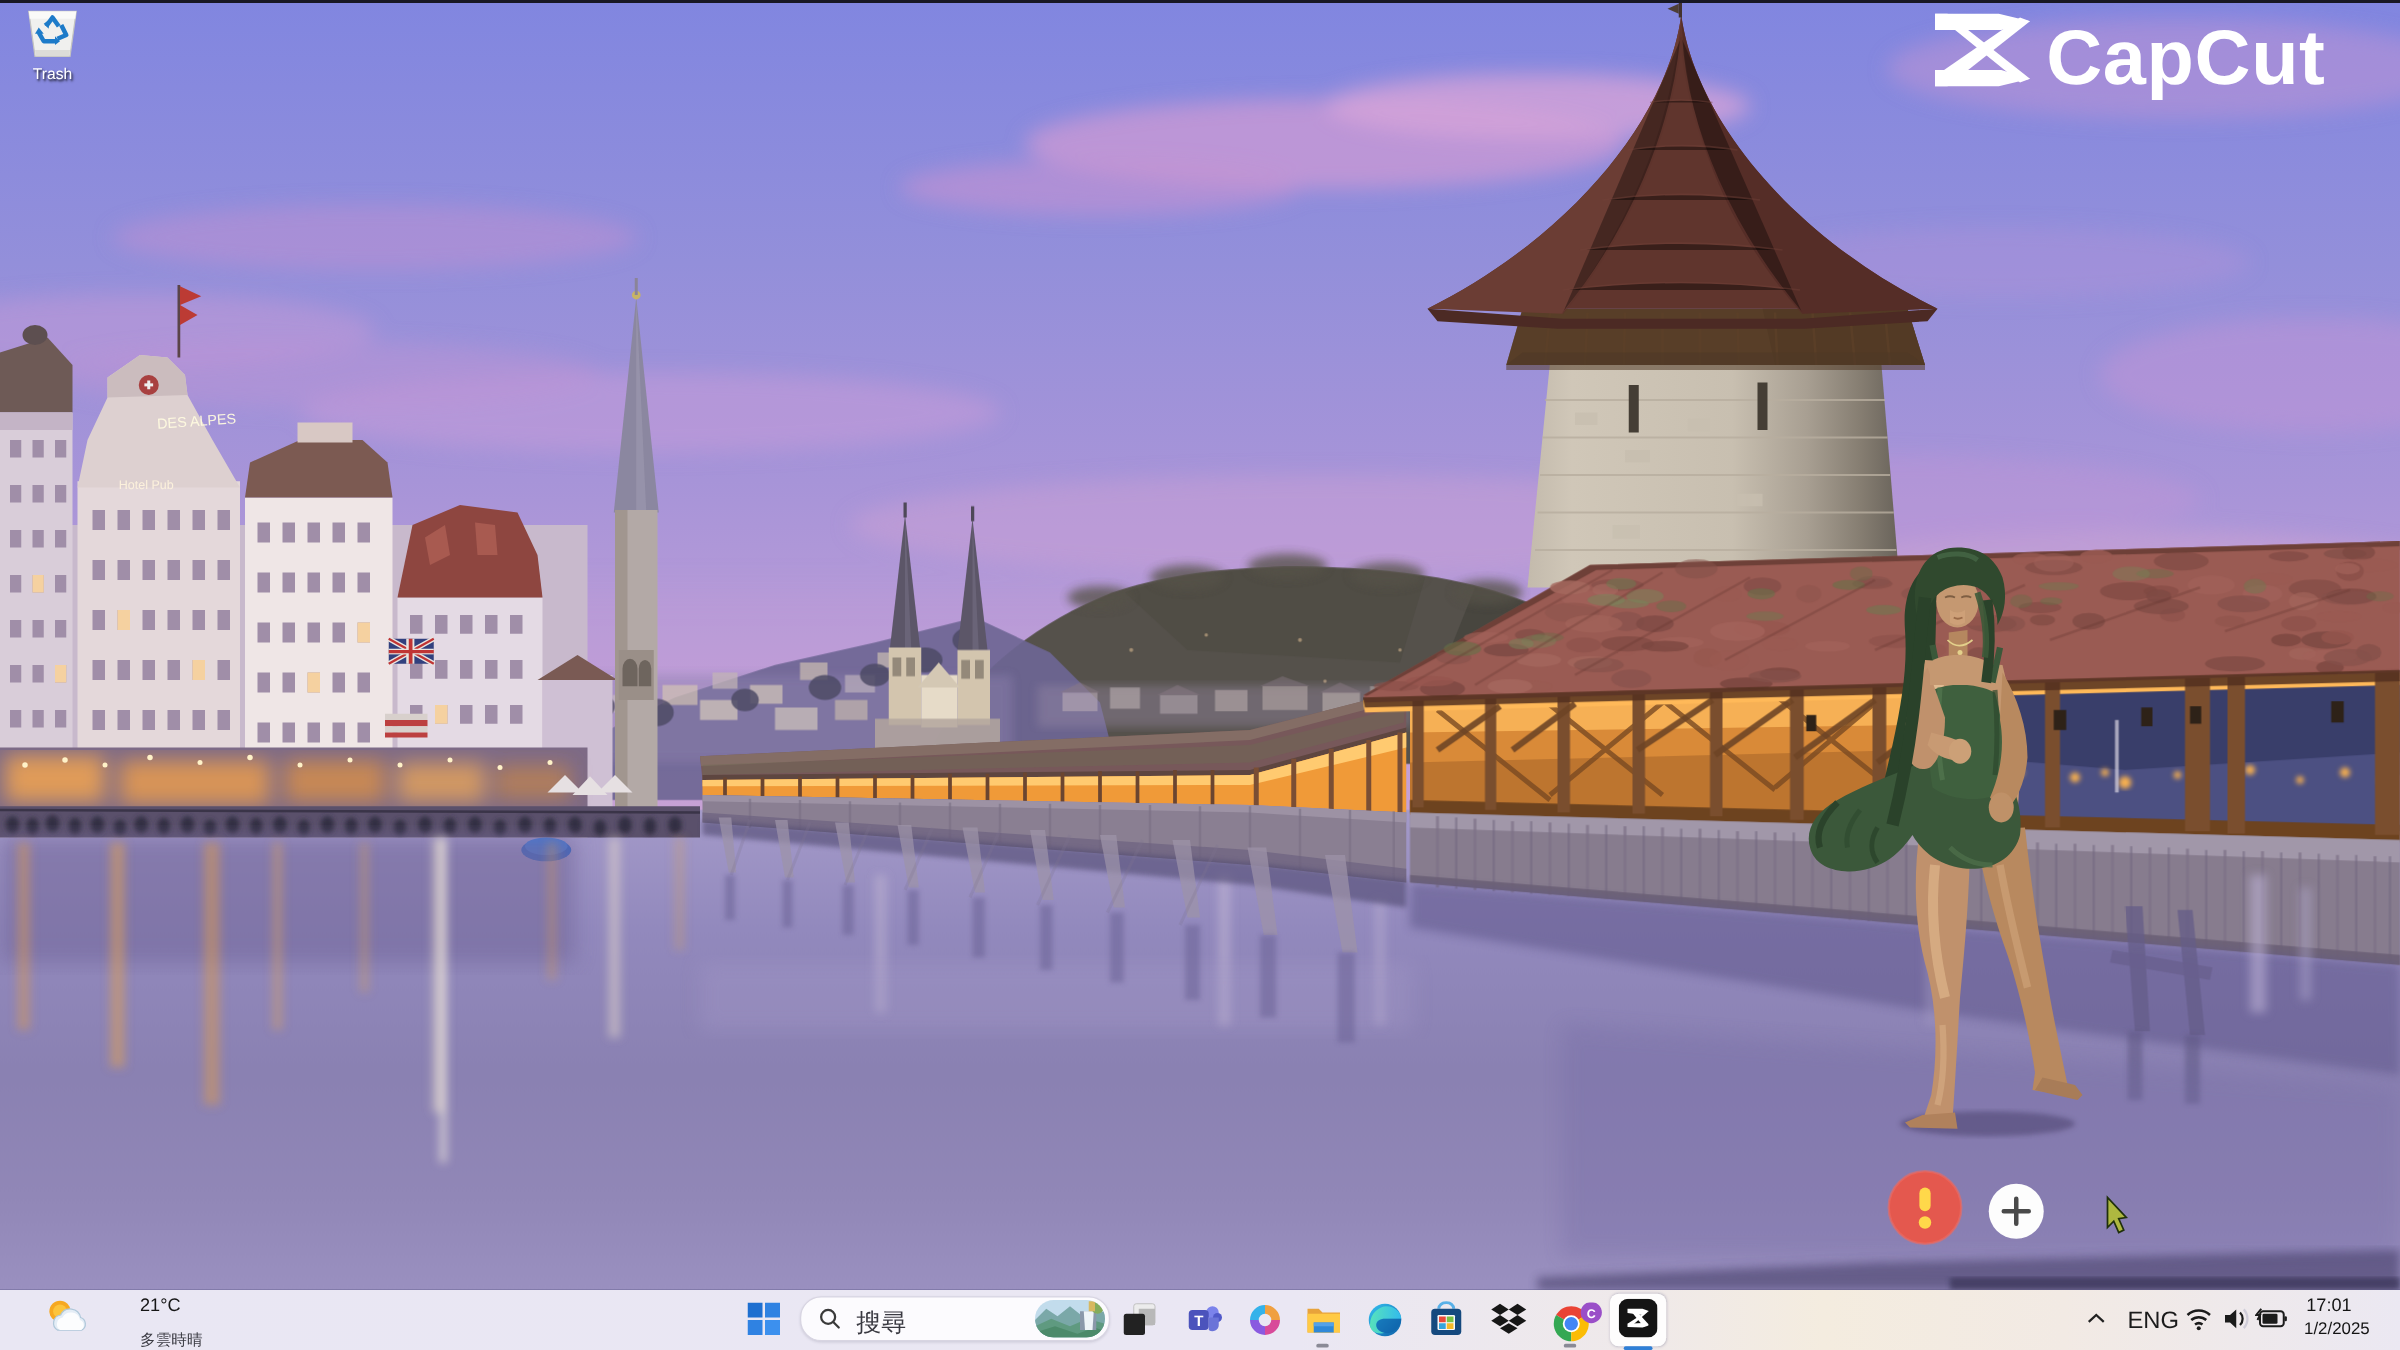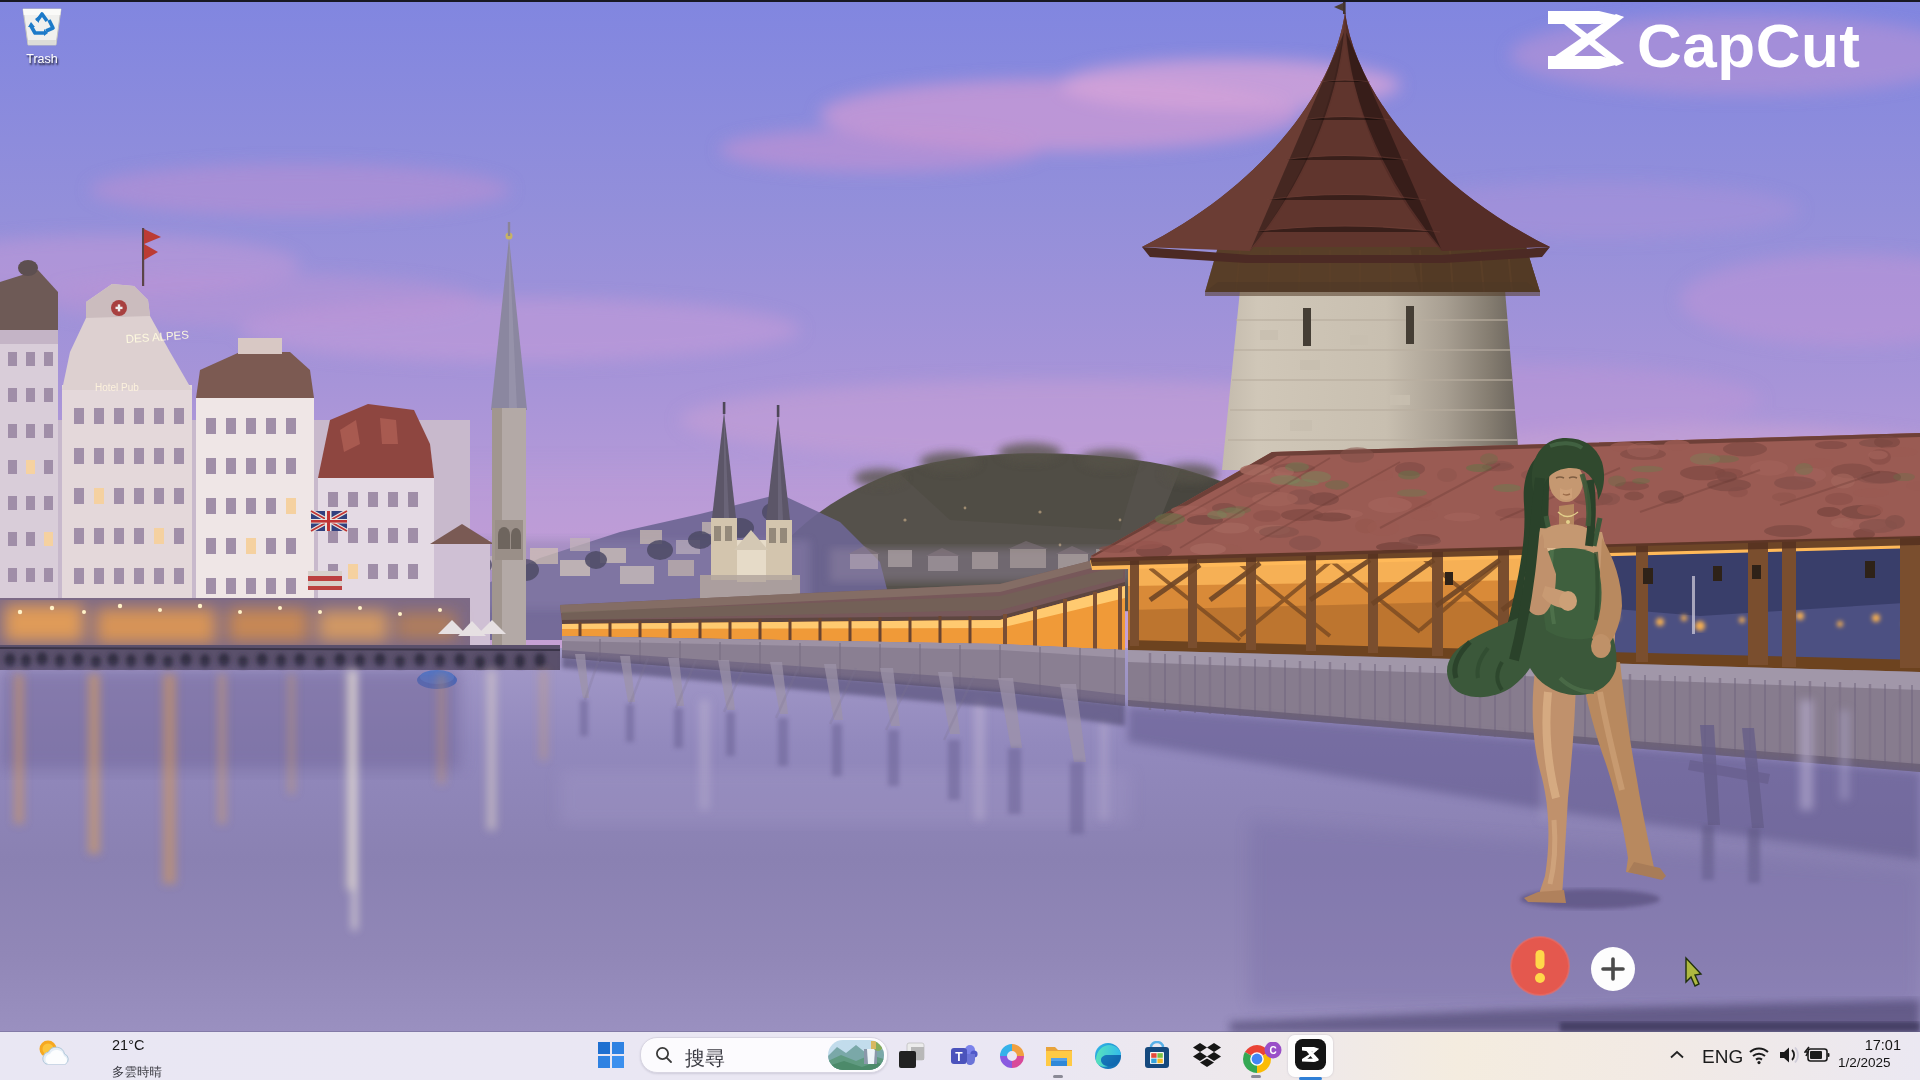--- a/index.html
+++ b/index.html
@@ -1055,16 +1055,16 @@
     <path d="M2,7 L6,7 L11,2.5 L11,17.5 L6,13 L2,13 Z" fill="#1b1b1b"></path>
     <path d="M14,5 a7,7 0 0 1 0,10" fill="none" stroke="#1b1b1b" stroke-width="1.8"></path>
     <path d="M17,2.5 a11,11 0 0 1 0,15" fill="none" stroke="#cfccd8" stroke-width="1.8"></path>
   </svg>
   <svg style="position:absolute;left:1804px;top:14px" width="26" height="18" viewBox="0 0 26 18">
     <rect x="4" y="3" width="19" height="12" rx="2.5" fill="none" stroke="#1b1b1b" stroke-width="1.6"></rect>
     <rect x="23.5" y="7" width="2" height="4" rx="1" fill="#1b1b1b"></rect>
     <rect x="6" y="5" width="12" height="8" rx="1" fill="#1b1b1b"></rect>
     <path d="M5,1 L1,6 L4,6 L2,10" fill="none" stroke="#1b1b1b" stroke-width="1.6"></path>
   </svg>
-  <div style="position:absolute;left:1845px;top:5px;width:56px;text-align:right;font-size:14.5px;color:#141414">17:01</div>
-  <div style="position:absolute;left:1838px;top:23px;width:63px;text-align:left;font-size:13.5px;color:#141414">1/2/2025</div>
+  <div style="position:absolute;left:1845px;top:5px;width:56px;font-size:14.5px;color:#141414">17:01</div>
+  <div style="position:absolute;left:1838px;top:23px;width:63px;text-align:center;font-size:13.5px;color:#141414">1/2/2025</div>
 </div>
 </div>
 
 </body></html>

